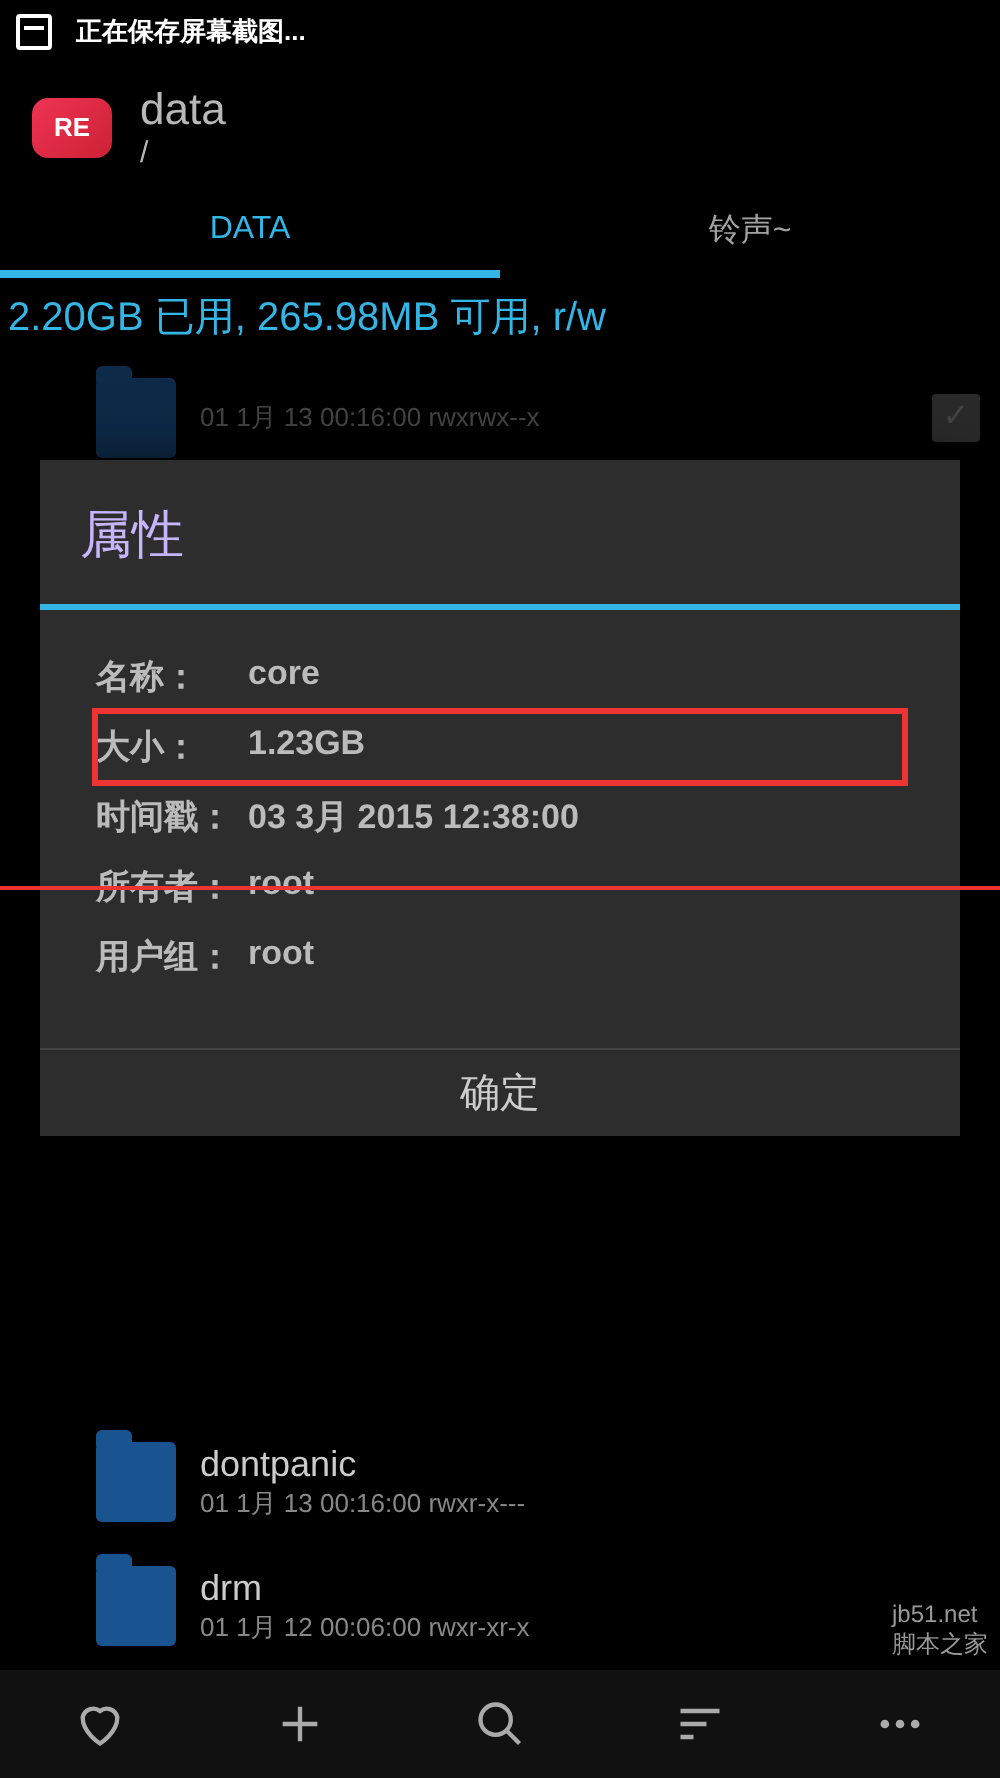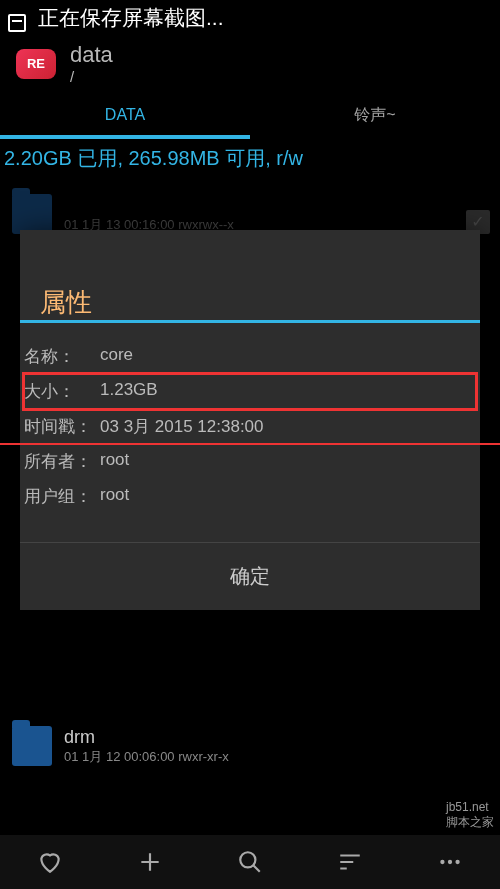--- a/index.html
+++ b/index.html
@@ -1,43 +1,43 @@
 <!DOCTYPE html>
 <html><head>
 <meta charset="utf-8">
 <style>
 * { margin: 0; padding: 0; box-sizing: border-box; font-family: Arial, sans-serif; }
 body { width: 500px; height: 889px; background: #000; color: #fff; position: relative; overflow: hidden; }
-.status-bar { height: 32px; display: flex; align-items: flex-end; padding: 0 8px; gap: 12px; font-size: 21px; }
+.status-bar { height: 32px; display: flex; align-items: center; padding: 0 8px; gap: 12px; font-size: 13px; font-weight: bold; }
 .status-icon { width: 18px; height: 18px; border: 2px solid #fff; border-radius: 2px; position: relative; }
 .status-icon::after { content: ''; position: absolute; top: 4px; left: 2px; right: 2px; height: 2px; background: #fff; }
 .header { display: flex; align-items: center; padding: 10px 16px; gap: 14px; }
 .app-icon { width: 40px; height: 30px; background: linear-gradient(135deg,#e35,#c23); border-radius: 8px; display: flex; align-items: center; justify-content: center; font-size: 13px; font-weight: bold; color: #fff; }
 .header-text .title { font-size: 22px; color: #b8b8b8; }
 .header-text .path { font-size: 15px; color: #b8b8b8; }
 .tabs { display: flex; height: 44px; }
 .tab { flex: 1; display: flex; align-items: center; justify-content: center; font-size: 16px; color: #a3a3a3; border-bottom: 4px solid transparent; }
 .tab.active { color: #33b5e5; border-bottom-color: #33b5e5; }
 .storage { padding: 6px 0 6px 4px; font-size: 20px; color: #33b5e5; }
 .list { position: relative; }
-.row { display: flex; align-items: flex-end; padding: 6px 12px; gap: 12px; height: 62px; opacity: 0.5; }
+.row { display: flex; align-items: center; padding: 6px 12px; gap: 12px; height: 62px; opacity: 0.5; margin-left: 36px; }
 .folder-ico { width: 40px; height: 40px; background: #1a5490; border-radius: 3px; position: relative; }
 .folder-ico::before { content: ''; position: absolute; top: -6px; left: 0; width: 18px; height: 8px; background: #1a5490; border-radius: 3px 3px 0 0; }
 .row-text .name { font-size: 18px; color: #ccc; }
 .row-text .meta { font-size: 13px; color: #888; }
 .check { position: absolute; right: 10px; width: 24px; height: 24px; background: #555; border-radius: 2px; }
 .check::after { content: '✓'; color: #888; display: block; text-align: center; line-height: 24px; font-size: 16px; }
 .overlay { position: absolute; top: 230px; left: 20px; right: 20px; background: #2d2d2d; box-shadow: 0 6px 30px rgba(0,0,0,0.8); z-index: 10; }
-.dlg-title { color: #fdba74; font-size: 26px; padding: 20px 20px 0; border-bottom: 3px solid #33b5e5; margin-top: 35px; }
-.dlg-body { padding: 16px 4px 28px; }
+.dlg-title { color: #c4b5fd; font-size: 26px; padding: 20px 20px 17px; border-bottom: 3px solid #33b5e5; }
+.dlg-body { padding: 16px 28px 28px; font-weight: bold; }
 .prop { display: flex; font-size: 17px; color: #bbb; padding: 6px 0; }
 .prop .lbl { width: 76px; }
 .prop.hl { outline: 3px solid #e33; outline-offset: -1px; }
 .red-line { position: absolute; left: 0; right: 0; top: 443px; height: 2px; background: #e33; z-index: 11; }
-.dlg-btn { border-top: 1px solid #444; padding: 20px; text-align: center; font-size: 20px; color: #ccc; }
+.dlg-btn { border-top: 1px solid #444; padding: 8px; text-align: center; font-size: 20px; color: #ccc; }
 .bottombar { position: absolute; bottom: 0; left: 0; right: 0; height: 54px; background: #111; display: flex; align-items: center; justify-content: space-around; }
 .bb-icon { width: 32px; height: 32px; display: flex; align-items: center; justify-content: center; color: #888; font-size: 24px; }
 .watermark { position: absolute; right: 6px; bottom: 58px; color: #999; font-size: 12px; text-align: left; line-height: 1.3; z-index: 5; }
 svg { stroke: #aaa; fill: none; stroke-width: 2; }
 </style>
 </head>
 <body>
 
 <div class="status-bar">
   <span class="status-icon"></span>
@@ -62,20 +62,27 @@
 <div class="list">
   <div class="row">
     <div class="folder-ico"></div>
     <div class="row-text">
       <div class="name"></div>
       <div class="meta">01 1月 13 00:16:00    rwxrwx--x</div>
     </div>
     <div class="check"></div>
   </div>
   <div style="height:470px"></div>
+  <div class="row" style="opacity:1">
+    <div class="folder-ico"></div>
+    <div class="row-text">
+      <div class="name">dontpanic</div>
+      <div class="meta">01 1月 13 00:16:00    rwxr-x---</div>
+    </div>
+  </div>
   <div class="row" style="opacity:1">
     <div class="folder-ico"></div>
     <div class="row-text">
       <div class="name">drm</div>
       <div class="meta">01 1月 12 00:06:00    rwxr-xr-x</div>
     </div>
   </div>
 </div>
 
 <div class="overlay">

